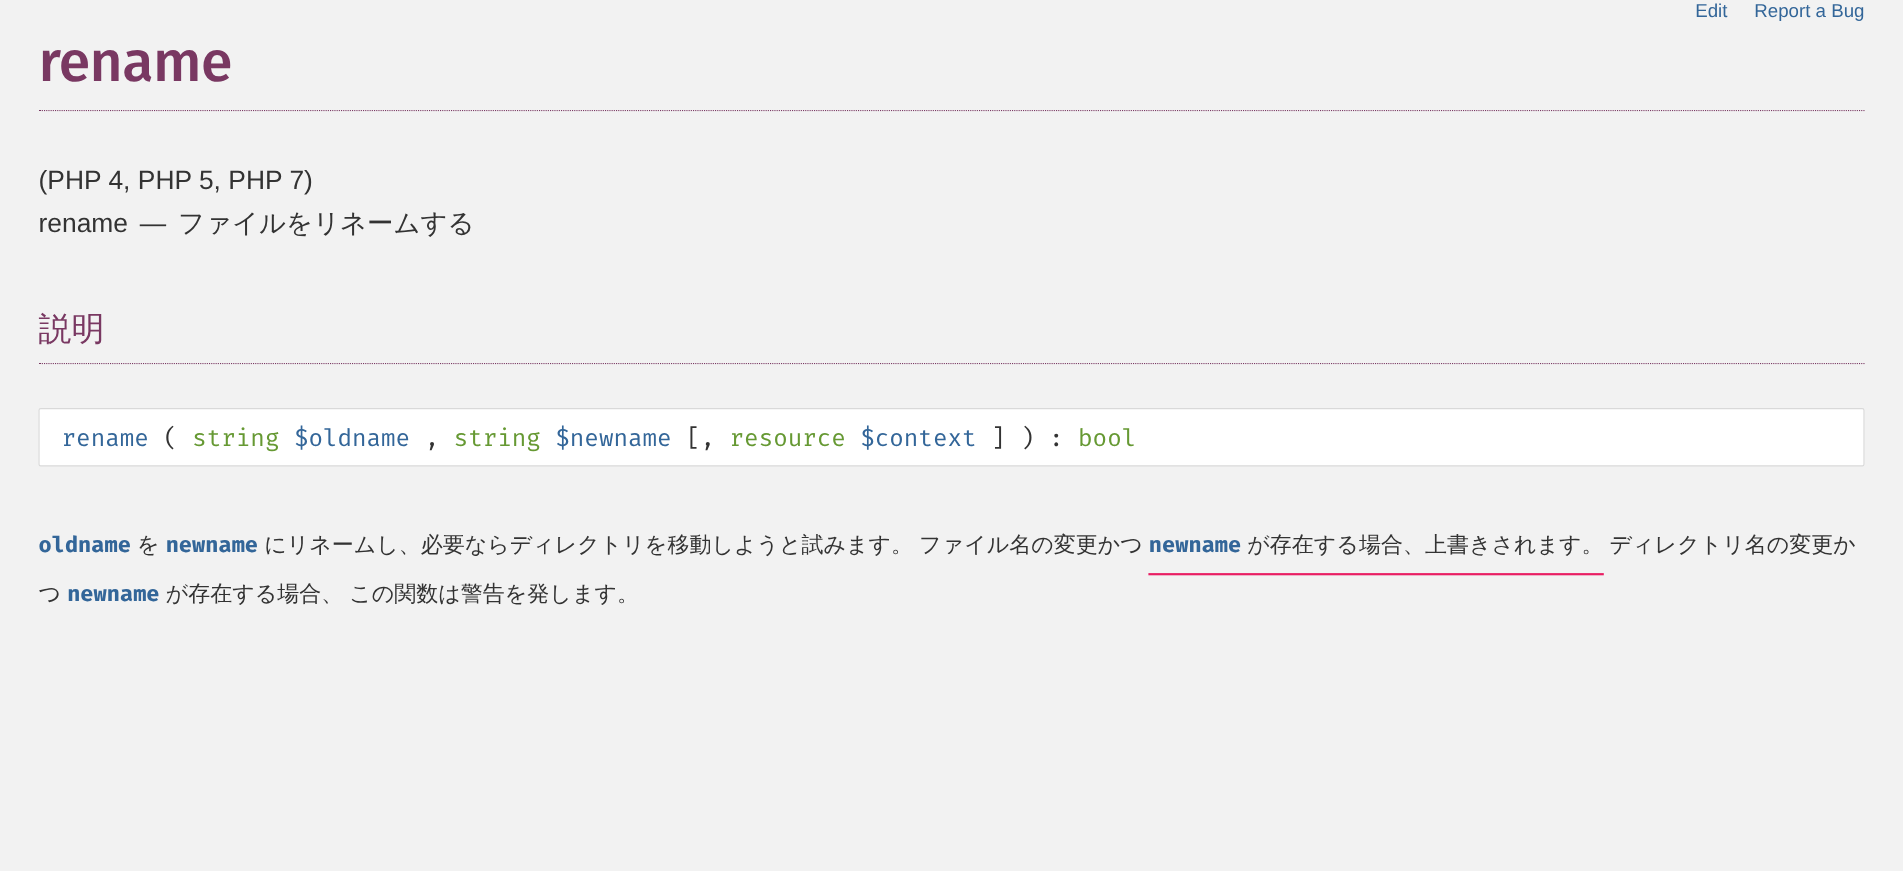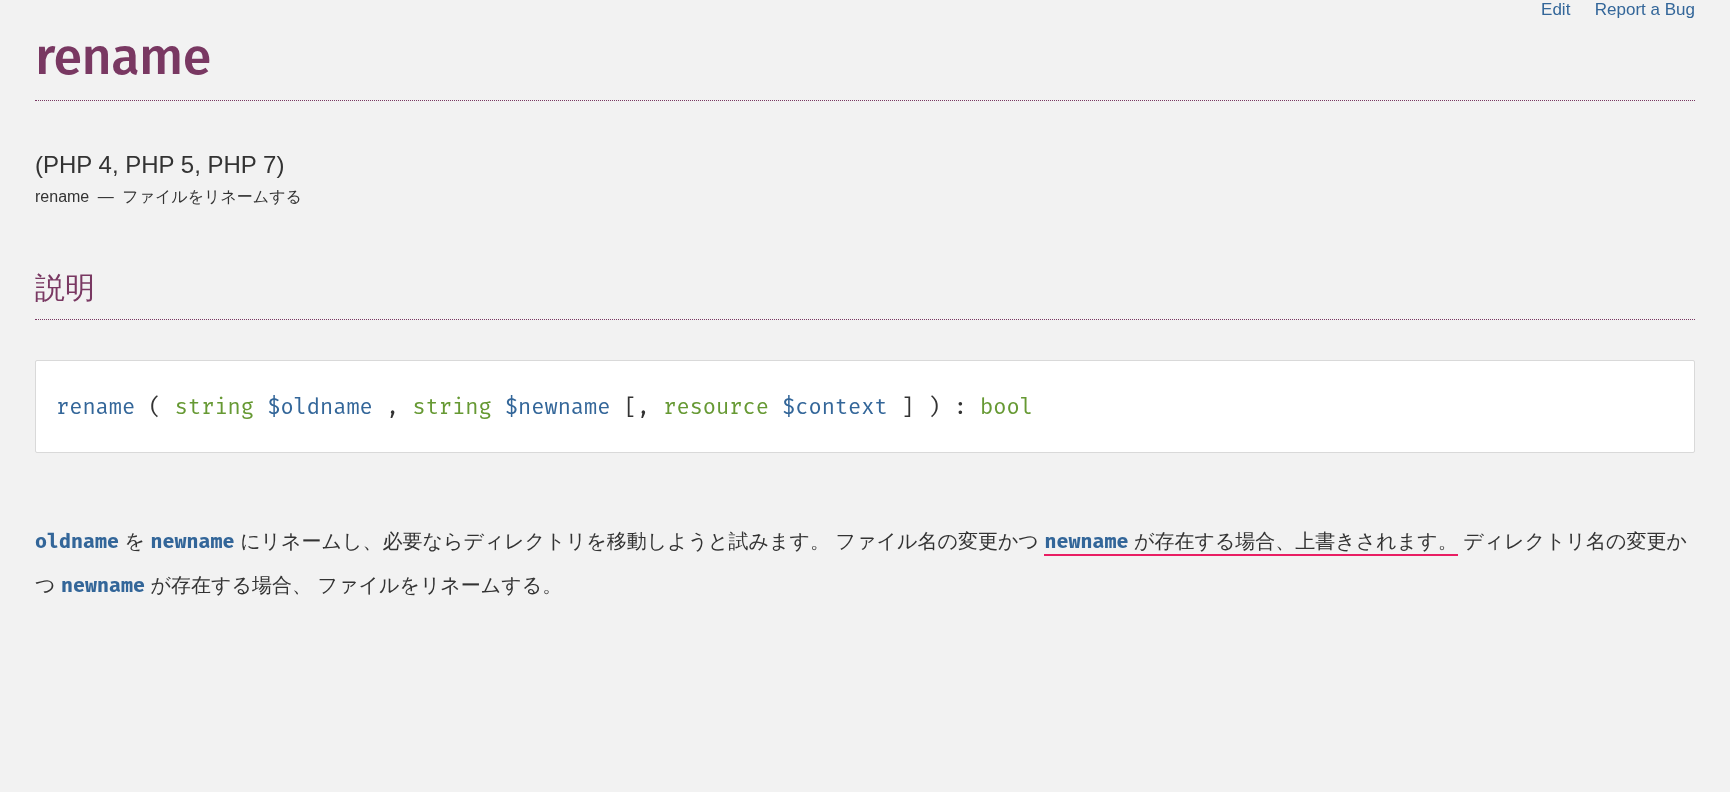--- a/index.html
+++ b/index.html
@@ -34,21 +34,21 @@
       padding-bottom: 12px;
       margin-bottom: 50px;
       letter-spacing: -0.5px;
     }
     .version-info {
       font-size: 24px;
       color: #333;
       margin-bottom: 8px;
     }
     .refpurpose {
-      font-size: 16px;
+      font-size: 24px;
       color: #333;
       margin-bottom: 60px;
     }
     .refname {
       font-family: Helvetica, Arial, sans-serif;
     }
     .dash {
       margin: 0 4px;
     }
     h2.section-title {
@@ -57,24 +57,24 @@
       font-weight: 400;
       color: #793862;
       border-bottom: 1px dotted #793862;
       padding-bottom: 10px;
       margin-bottom: 40px;
     }
     .methodsynopsis {
       background: #fff;
       border: 1px solid #d9d9d9;
       border-radius: 2px;
-      padding: 32px 20px;
+      padding: 12px 20px;
       font-family: "Fira Mono", "Source Code Pro", Menlo, Monaco, Consolas, monospace;
       font-size: 22px;
-      margin-bottom: 66px;
+      margin-bottom: 50px;
       color: #333;
     }
     .methodname {
       color: #336699;
     }
     .type {
       color: #693;
     }
     .parameter {
       color: #336699;
@@ -88,21 +88,21 @@
       color: #333;
       margin-bottom: 30px;
     }
     .description .code-param {
       font-family: "Fira Mono", "Source Code Pro", Menlo, Monaco, Consolas, monospace;
       font-weight: bold;
       color: #336699;
     }
     .underline {
       border-bottom: 2px solid #e91e63;
-      padding-bottom: 2px;
+      padding-bottom: 14px;
     }
   </style>
 </head>
 <body>
 
 <div class="top-links">
   <a href="#">Edit</a>
   <a href="#">Report a Bug</a>
 </div>
 
@@ -116,14 +116,14 @@
   <span>ファイルをリネームする</span>
 </p>
 
 <h2 class="section-title">説明</h2>
 
 <div class="methodsynopsis">
   <span class="methodname">rename</span><span> ( </span><span class="type">string</span> <span class="parameter">$oldname</span><span> , </span><span class="type">string</span> <span class="parameter">$newname</span><span> [, </span><span class="type">resource</span> <span class="parameter">$context</span><span> ] ) : </span><span class="return-type">bool</span>
 </div>
 
 <p class="description">
-  <span class="code-param">oldname</span><span> を </span><span class="code-param">newname</span><span> にリネームし、必要ならディレクトリを移動しようと試みます。 ファイル名の変更かつ </span><span class="underline"><span class="code-param">newname</span><span> が存在する場合、上書きされます。</span></span><span> ディレクトリ名の変更かつ </span><span class="code-param">newname</span><span> が存在する場合、 ファイルをリネームする。</span>
+  <span class="code-param">oldname</span><span> を </span><span class="code-param">newname</span><span> にリネームし、必要ならディレクトリを移動しようと試みます。 ファイル名の変更かつ </span><span class="underline"><span class="code-param">newname</span><span> が存在する場合、上書きされます。</span></span><span> ディレクトリ名の変更かつ </span><span class="code-param">newname</span><span> が存在する場合、 この関数は警告を発します。</span>
 </p>
 
 </body></html>

